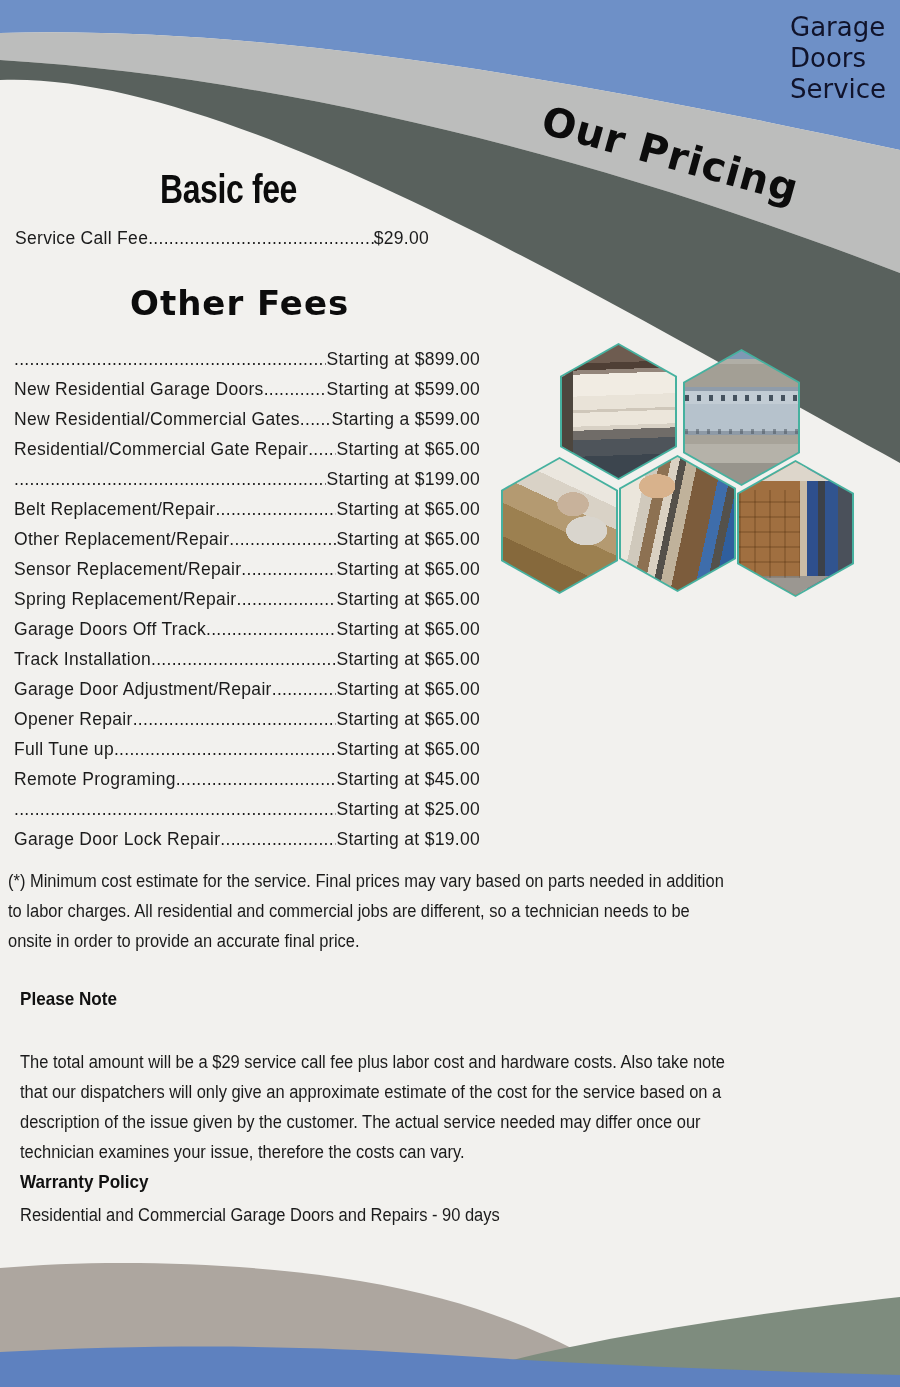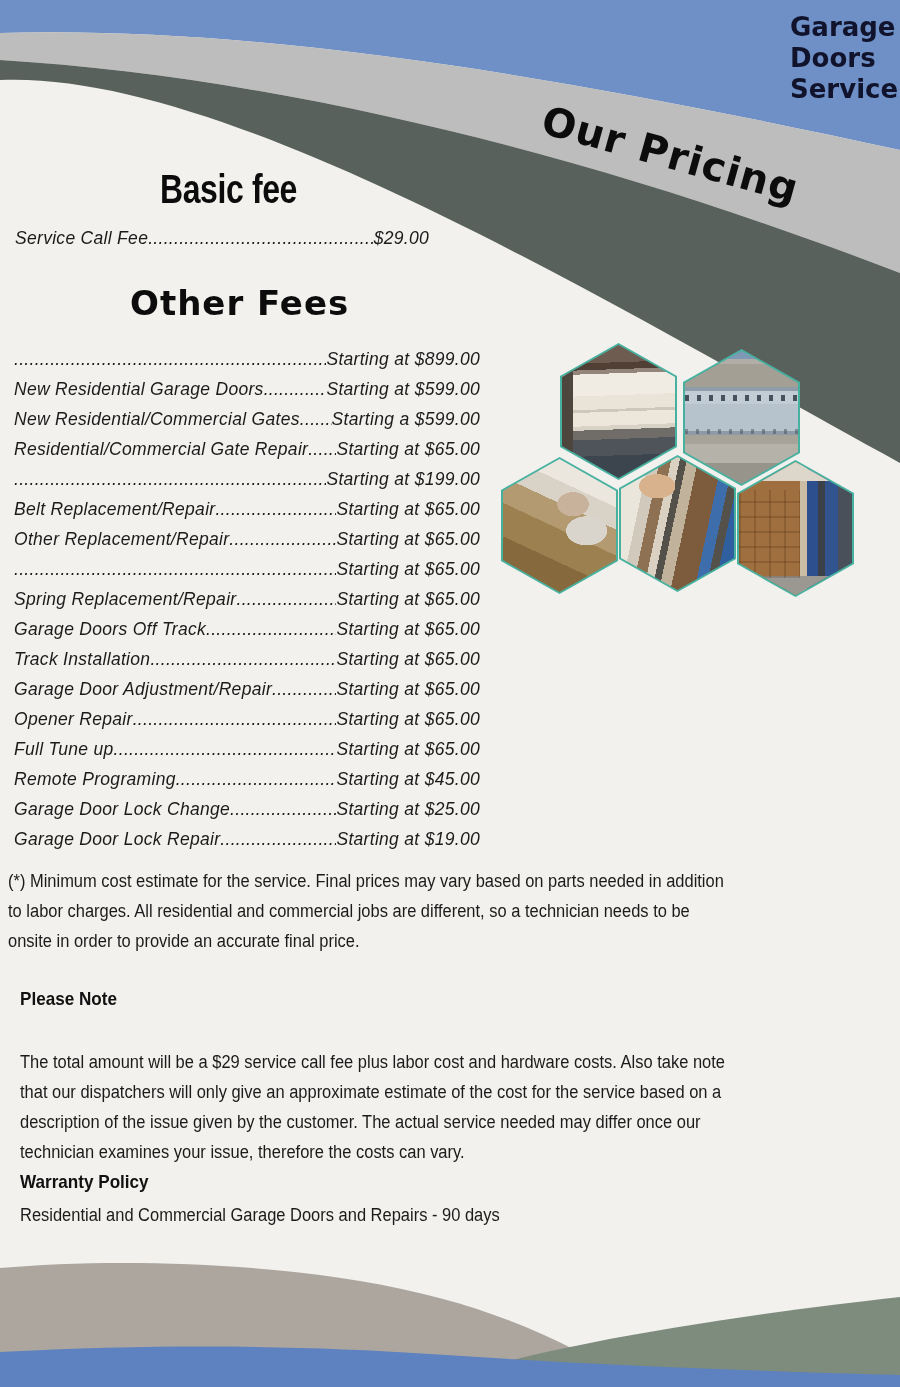--- a/index.html
+++ b/index.html
@@ -20,41 +20,41 @@
   .arc-blue{fill:var(--c-top-blue);}
   .arc-light{fill:var(--c-band-light);}
   .arc-dark{fill:var(--c-band-dark);}
   .hill-gray{fill:var(--c-hill-gray);}
   .hill-sage{fill:var(--c-hill-sage);}
   .wave-blue{fill:var(--c-wave-blue);}
 
   .brand{
     position:absolute;left:790px;top:12px;
     font-family:"DejaVu Sans",sans-serif;font-size:26px;line-height:31px;
-    color:#10132B;white-space:nowrap;font-weight:bold;
+    color:#10132B;white-space:nowrap;
   }
   .ribbon-title{
     position:absolute;left:543px;top:96px;
     font-family:"DejaVu Sans",sans-serif;font-weight:bold;font-size:40px;
     color:#0c0c0c;letter-spacing:1px;white-space:nowrap;
     transform:rotate(15.5deg);transform-origin:left center;
   }
   .h-basic{
     position:absolute;left:160px;top:166px;
     font-weight:bold;font-size:41px;letter-spacing:-0.5px;
     transform:scaleX(0.78);transform-origin:left top;white-space:nowrap;color:#0c0c0c;
   }
   .h-other{
     position:absolute;left:130px;top:283px;
     font-family:"DejaVu Sans",sans-serif;font-weight:bold;font-size:34px;
     letter-spacing:1px;white-space:nowrap;color:#0c0c0c;
   }
   .fee-row{
     display:flex;align-items:center;white-space:nowrap;
-    font-size:17.5px;line-height:30px;letter-spacing:0.3px;color:#1b1b1b;font-style:italic;
+    font-size:17.5px;line-height:30px;letter-spacing:0.3px;color:#1b1b1b;
   }
   .fee-row .nm,.fee-row .pr{flex:none;}
   .fee-row .dots{flex:1 1 auto;overflow:hidden;}
   .service-row{position:absolute;left:15px;top:223px;width:414px;}
   .fees-list{position:absolute;left:14px;top:344px;width:466px;}
 
   .para{position:absolute;font-size:18px;line-height:30px;color:#1b1b1b;}
   .para .ln{white-space:nowrap;transform:scaleX(0.915);transform-origin:left center;}
   .disclaimer{left:8px;top:866px;}
   .note-head,.warranty-head{
@@ -175,20 +175,21 @@
         <span class="nm">Belt Replacement/Repair</span>
         <span class="dots">................................................................................</span>
         <span class="pr">Starting at $65.00</span>
       </div>
     <div class="fee-row">
         <span class="nm">Other Replacement/Repair</span>
         <span class="dots">................................................................................</span>
         <span class="pr">Starting at $65.00</span>
       </div>
     <div class="fee-row">
+        <span class="nm">Sensor Replacement/Repair</span>
         <span class="dots">................................................................................</span>
         <span class="pr">Starting at $65.00</span>
       </div>
     <div class="fee-row">
         <span class="nm">Spring Replacement/Repair</span>
         <span class="dots">................................................................................</span>
         <span class="pr">Starting at $65.00</span>
       </div>
     <div class="fee-row">
         <span class="nm">Garage Doors Off Track</span>
@@ -214,21 +215,20 @@
         <span class="nm">Full Tune up</span>
         <span class="dots">................................................................................</span>
         <span class="pr">Starting at $65.00</span>
       </div>
     <div class="fee-row">
         <span class="nm">Remote Programing</span>
         <span class="dots">................................................................................</span>
         <span class="pr">Starting at $45.00</span>
       </div>
     <div class="fee-row">
-        <span class="nm">Garage Door Lock Change</span>
         <span class="dots">................................................................................</span>
         <span class="pr">Starting at $25.00</span>
       </div>
     <div class="fee-row">
         <span class="nm">Garage Door Lock Repair</span>
         <span class="dots">................................................................................</span>
         <span class="pr">Starting at $19.00</span>
       </div>
   </div>
 

